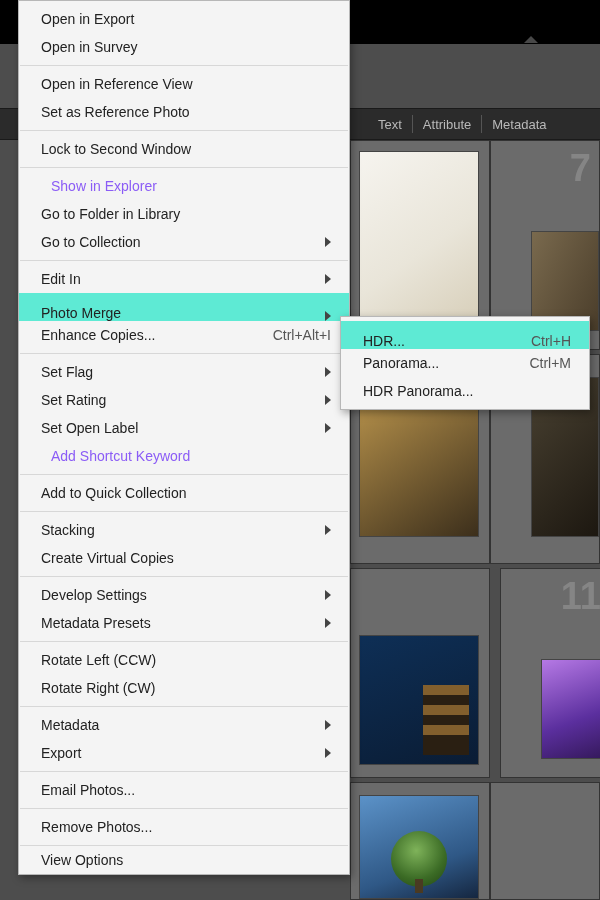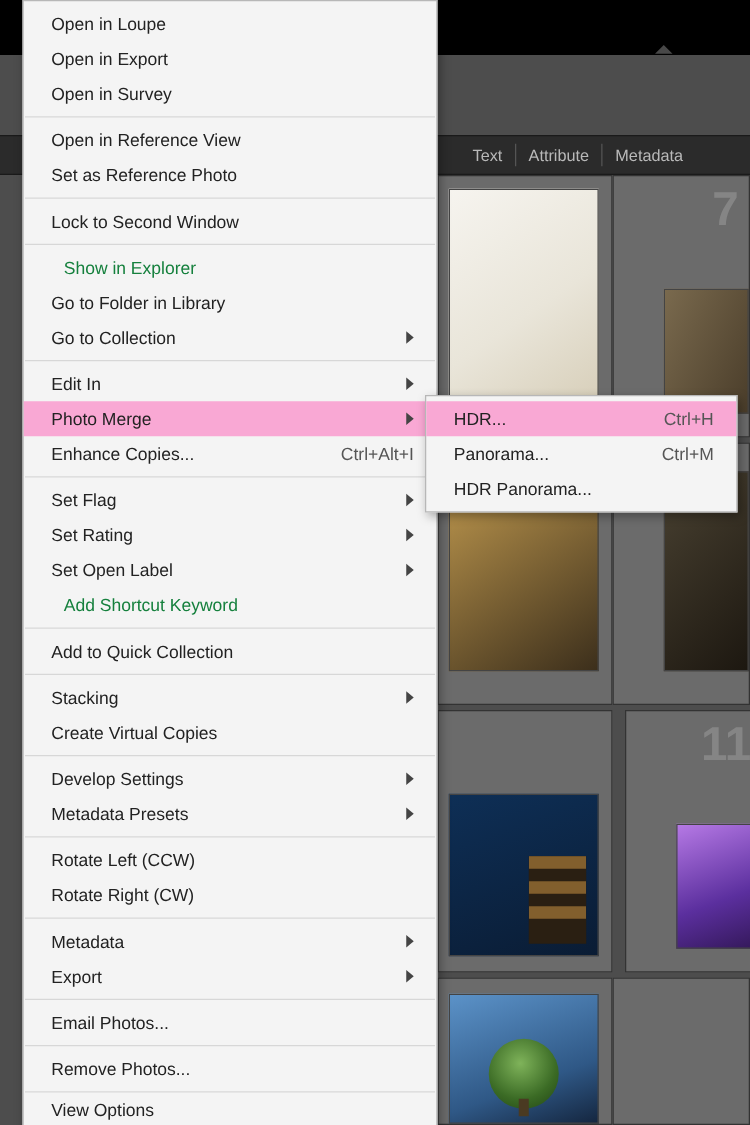--- a/index.html
+++ b/index.html
@@ -126,22 +126,22 @@
   }
   .menu .item .lab { flex: 1; }
   .menu .item .accel { color: #555; margin-left: 28px; }
   .menu .item .arrow {
     margin-left: 16px;
     width: 0; height: 0;
     border-top: 5px solid transparent;
     border-bottom: 5px solid transparent;
     border-left: 6px solid #444;
   }
-  .menu .item.disabled { color: #15803d; padding-left: 32px; }
-  .menu .item.highlight { background: #f9a8d4; }
+  .menu .item.disabled { color: #8b5cf6; padding-left: 32px; }
+  .menu .item.highlight { background: #5eead4; align-items: flex-end; }
   .menu .divider {
     height: 1px;
     background: #d7d7d7;
     margin: 4px 1px;
   }
 
   
   #menu-main {
     top: 0;
     left: 18px;
@@ -204,23 +204,20 @@
       <div class="thumb th-e" style="left:8px; top:12px; right:10px; bottom:0;">
         <div class="tree"></div>
         <div class="trunk"></div>
       </div>
     </div>
     <div class="cell" style="left:490px; top:642px; width:110px; height:118px;"></div>
   </div>
 
   <div id="menu-main" class="menu">
     <div class="item">
-        <span class="lab">Open in Loupe</span>
-      </div>
-    <div class="item">
         <span class="lab">Open in Export</span>
       </div>
     <div class="item">
         <span class="lab">Open in Survey</span>
       </div>
     <div class="divider"></div>
     <div class="item">
         <span class="lab">Open in Reference View</span>
       </div>
     <div class="item">

